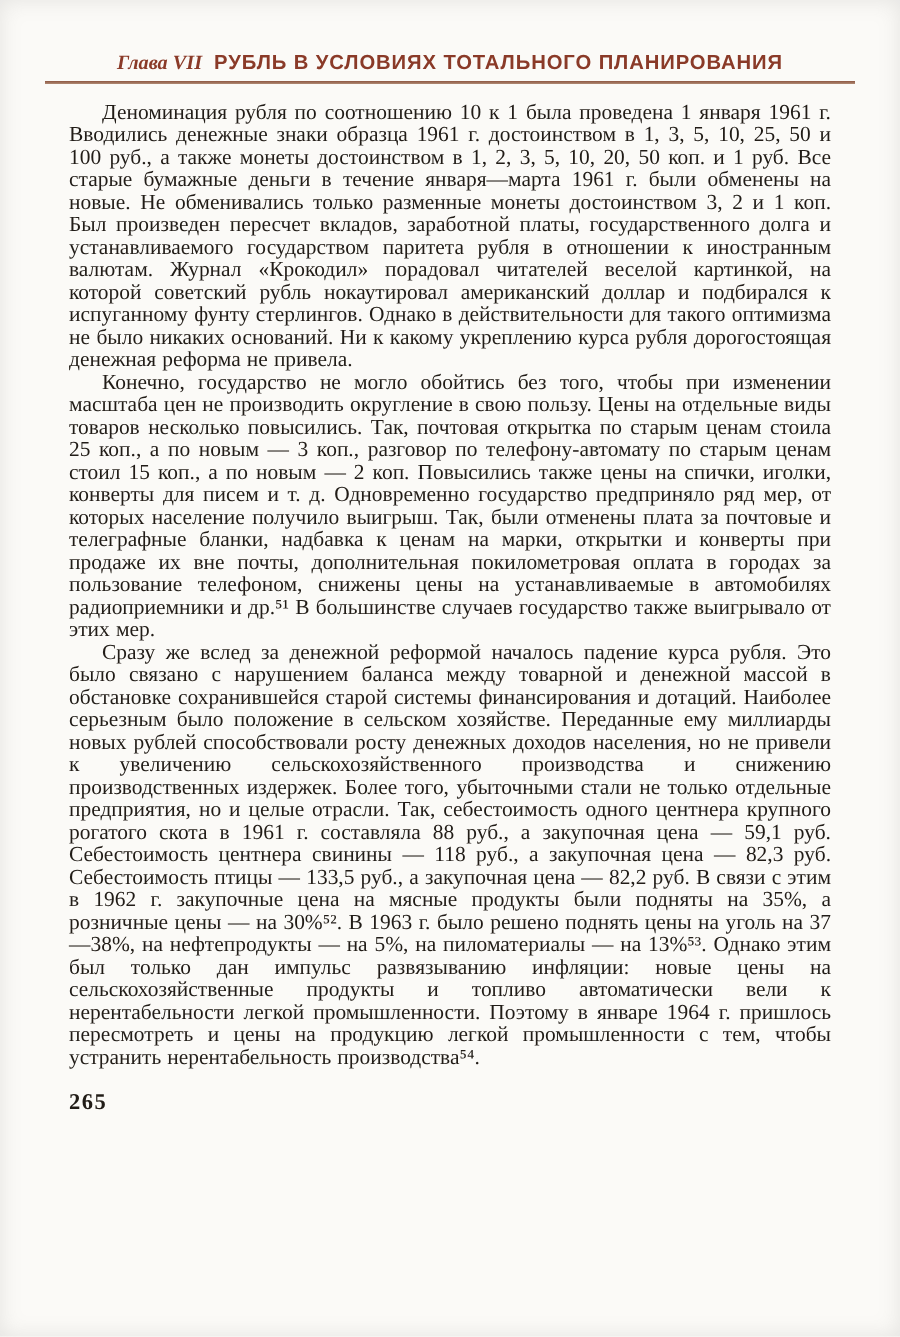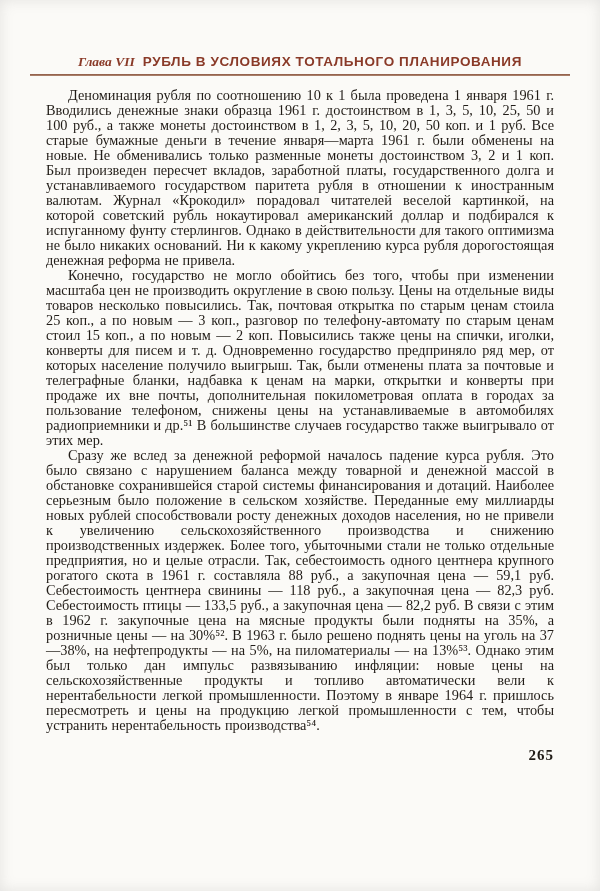--- a/index.html
+++ b/index.html
@@ -9,21 +9,21 @@
   body {
     width: 600px;
     height: 891px;
     background: var(--background, #fbfaf7);
     overflow: hidden;
   }
   .page {
     box-sizing: border-box;
     width: 600px;
     height: 891px;
-    padding: 53px 46px 0 46px;
+    padding: 34px 46px 0 46px;
     background: var(--background, #fbfaf7);
     box-shadow: inset 0 0 14px rgba(120,120,120,0.18);
   }
   .chapter-header {
     text-align: center;
     color: var(--accent, #8a3a28);
     white-space: nowrap;
     line-height: 16px;
   }
   .chapter-label {
@@ -51,21 +51,21 @@
     margin: 0;
     font-family: "Liberation Serif", "DejaVu Serif", serif;
     font-size: 14.3px;
     line-height: 15px;
     color: var(--text, #211c17);
     text-align: justify;
     text-indent: 22px;
     word-spacing: 0.5px;
   }
   .page-footer {
-    text-align: right;
+    text-align: left;
     margin-top: 13px;
   }
   .page-number {
     font-family: "Liberation Serif", "DejaVu Serif", serif;
     font-size: 15px;
     font-weight: 600;
     color: var(--text, #211c17);
     letter-spacing: 1px;
   }
 </style>

